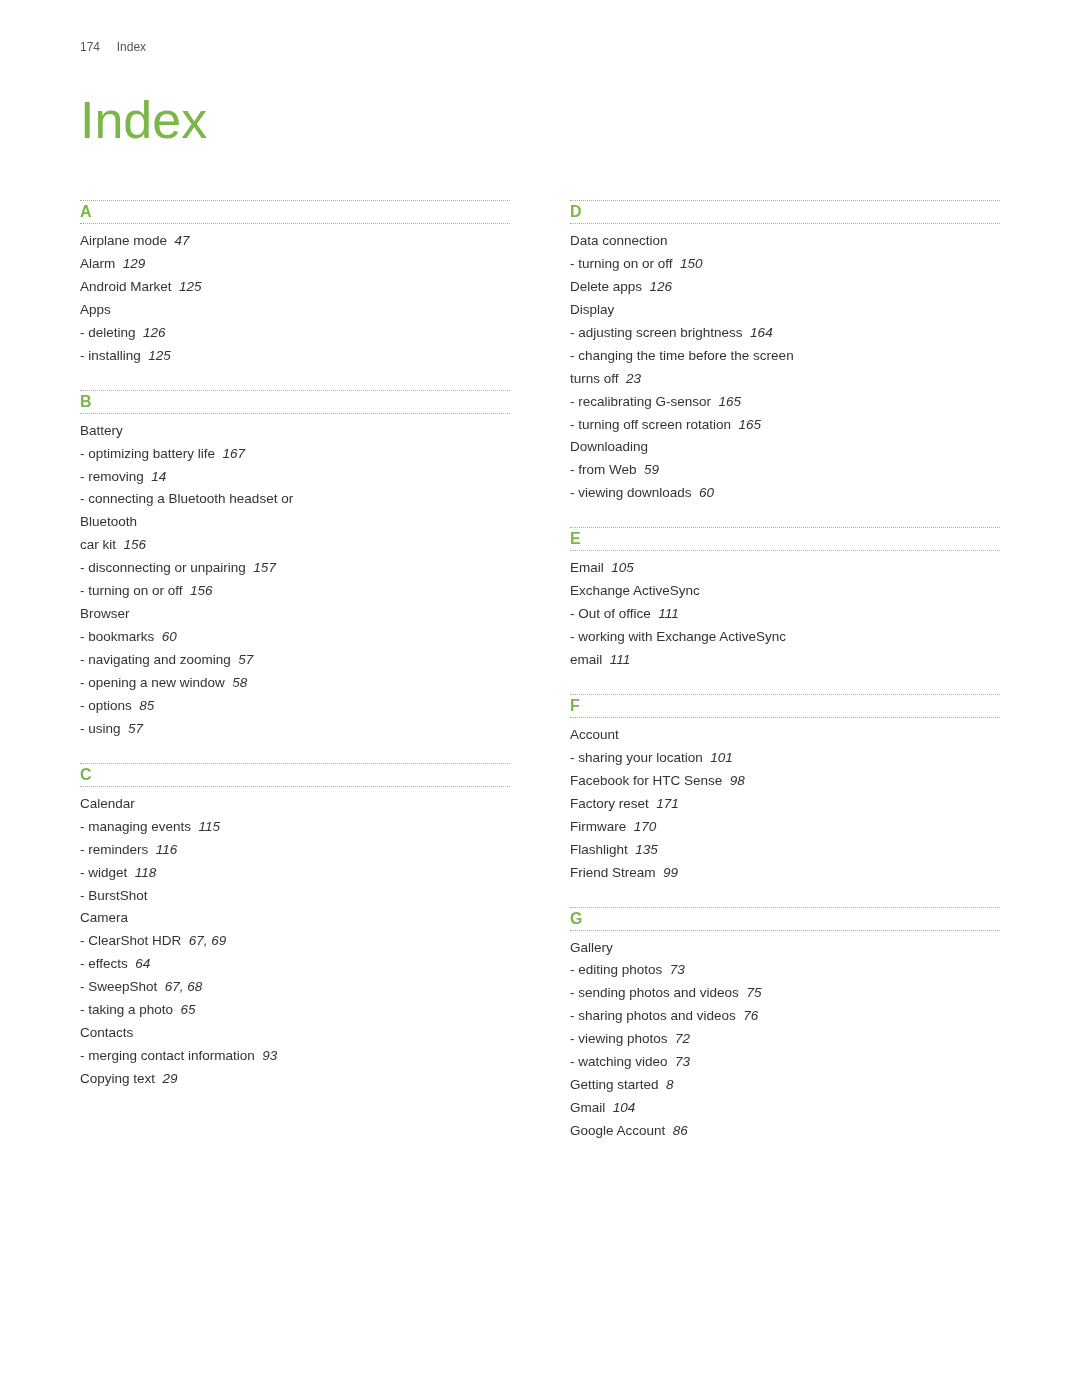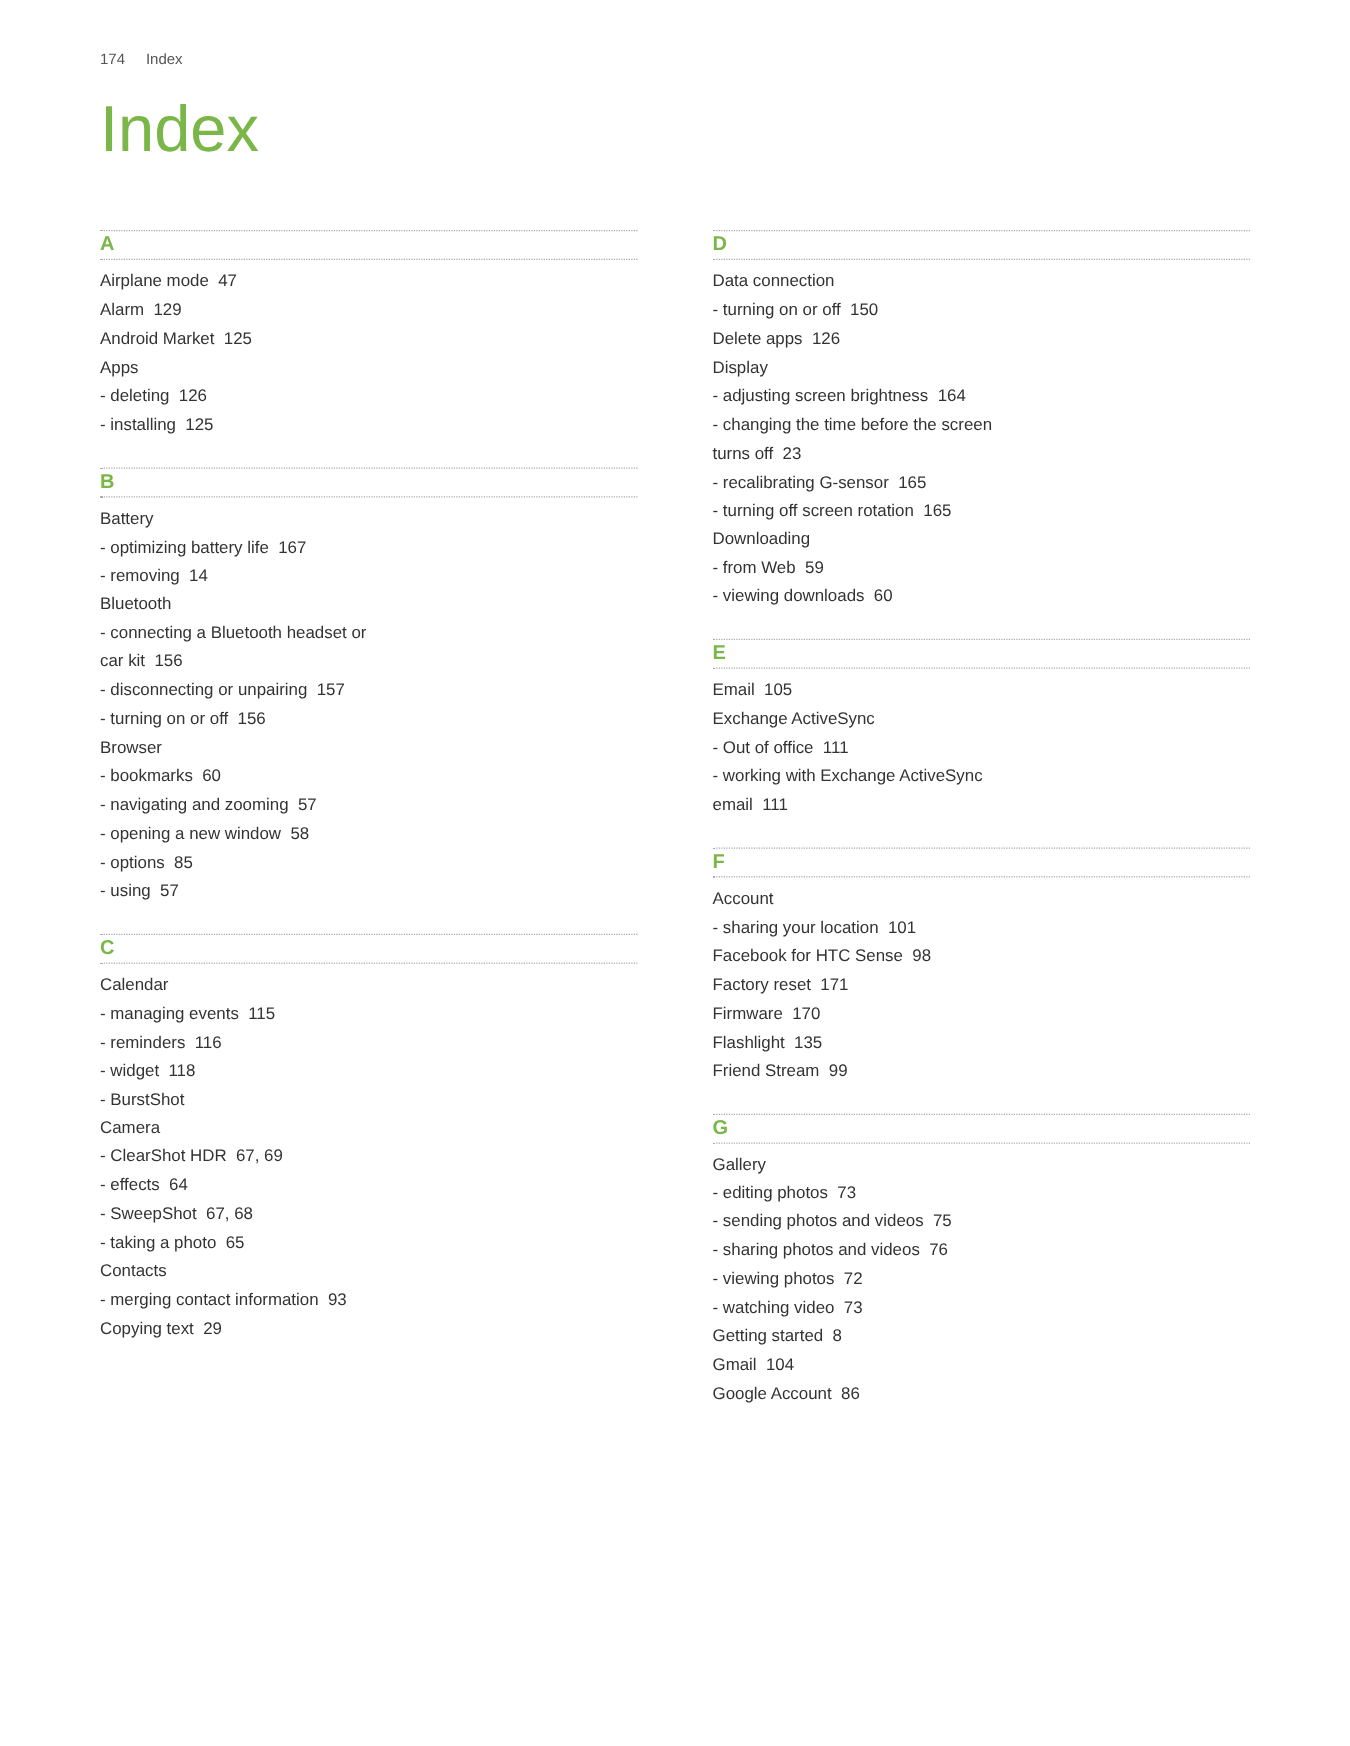--- a/index.html
+++ b/index.html
@@ -8,21 +8,21 @@
       font-family: Arial, Helvetica, sans-serif;
       font-size: 14px;
       color: #333333;
       width: 1080px;
       min-height: 1397px;
       padding: 40px 80px 60px 80px;
     }
     .page-number-bar {
       font-size: 12px;
       color: #555;
-      margin-bottom: 20px;
+      margin-bottom: 36px;
     }
     h1.index-title {
       font-size: 52px;
       font-weight: 300;
       color: #7ab648;
       margin-bottom: 50px;
     }
     .columns {
       display: flex;
       gap: 60px;
@@ -46,20 +46,21 @@
       margin-top: 2px;
       border-bottom: 1px dotted #aaa;
       padding-bottom: 2px;
     }
     .index-entry {
       font-size: 13.5px;
       line-height: 1.7;
       color: #333;
     }
     .page-num {
+      font-style: italic;
     }
   </style>
 </head>
 <body>
 
 <div class="page-number-bar">
   <span>174</span>
   &nbsp;&nbsp;&nbsp;
   <span>Index</span>
 </div>
@@ -77,22 +78,22 @@
         <div class="index-entry entry-main">Apps</div>
         <div class="index-entry entry-sub">- deleting&nbsp;&nbsp;<span class="page-num">126</span></div>
         <div class="index-entry entry-sub">- installing&nbsp;&nbsp;<span class="page-num">125</span></div>
       </div>
       <div class="section">
         <hr class="section-divider">
         <div class="section-letter">B</div>
         <div class="index-entry entry-main">Battery</div>
         <div class="index-entry entry-sub">- optimizing battery life&nbsp;&nbsp;<span class="page-num">167</span></div>
         <div class="index-entry entry-sub">- removing&nbsp;&nbsp;<span class="page-num">14</span></div>
+        <div class="index-entry entry-sub">- connecting a Bluetooth headset or</div>
         <div class="index-entry entry-main">Bluetooth</div>
-        <div class="index-entry entry-sub">- connecting a Bluetooth headset or</div>
         <div class="index-entry entry-sub2">car kit&nbsp;&nbsp;<span class="page-num">156</span></div>
         <div class="index-entry entry-sub">- disconnecting or unpairing&nbsp;&nbsp;<span class="page-num">157</span></div>
         <div class="index-entry entry-sub">- turning on or off&nbsp;&nbsp;<span class="page-num">156</span></div>
         <div class="index-entry entry-main">Browser</div>
         <div class="index-entry entry-sub">- bookmarks&nbsp;&nbsp;<span class="page-num">60</span></div>
         <div class="index-entry entry-sub">- navigating and zooming&nbsp;&nbsp;<span class="page-num">57</span></div>
         <div class="index-entry entry-sub">- opening a new window&nbsp;&nbsp;<span class="page-num">58</span></div>
         <div class="index-entry entry-sub">- options&nbsp;&nbsp;<span class="page-num">85</span></div>
         <div class="index-entry entry-sub">- using&nbsp;&nbsp;<span class="page-num">57</span></div>
       </div>

